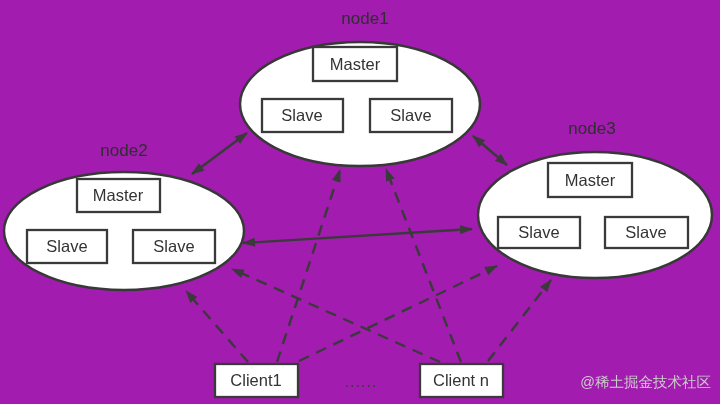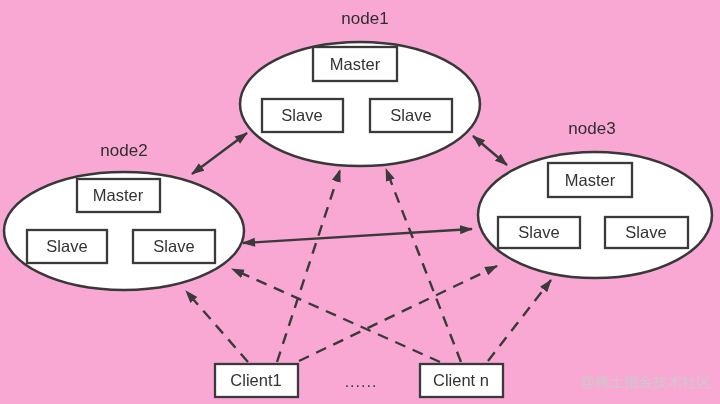--- a/index.html
+++ b/index.html
@@ -8,21 +8,21 @@
     background: #ffffff;
     width: 720px;
     height: 404px;
     overflow: hidden;
     font-family: "Liberation Sans", sans-serif;
   }
   .stage {
     position: relative;
     width: 720px;
     height: 404px;
-    background: #f9a8d4;
+    background: #a21caf;
   }
   svg { display: block; }
   .node-ellipse {
     fill: #ffffff;
     stroke: #383838;
     stroke-width: 2.5;
   }
   .role-box {
     fill: #ffffff;
     stroke: #3a3a3a;

